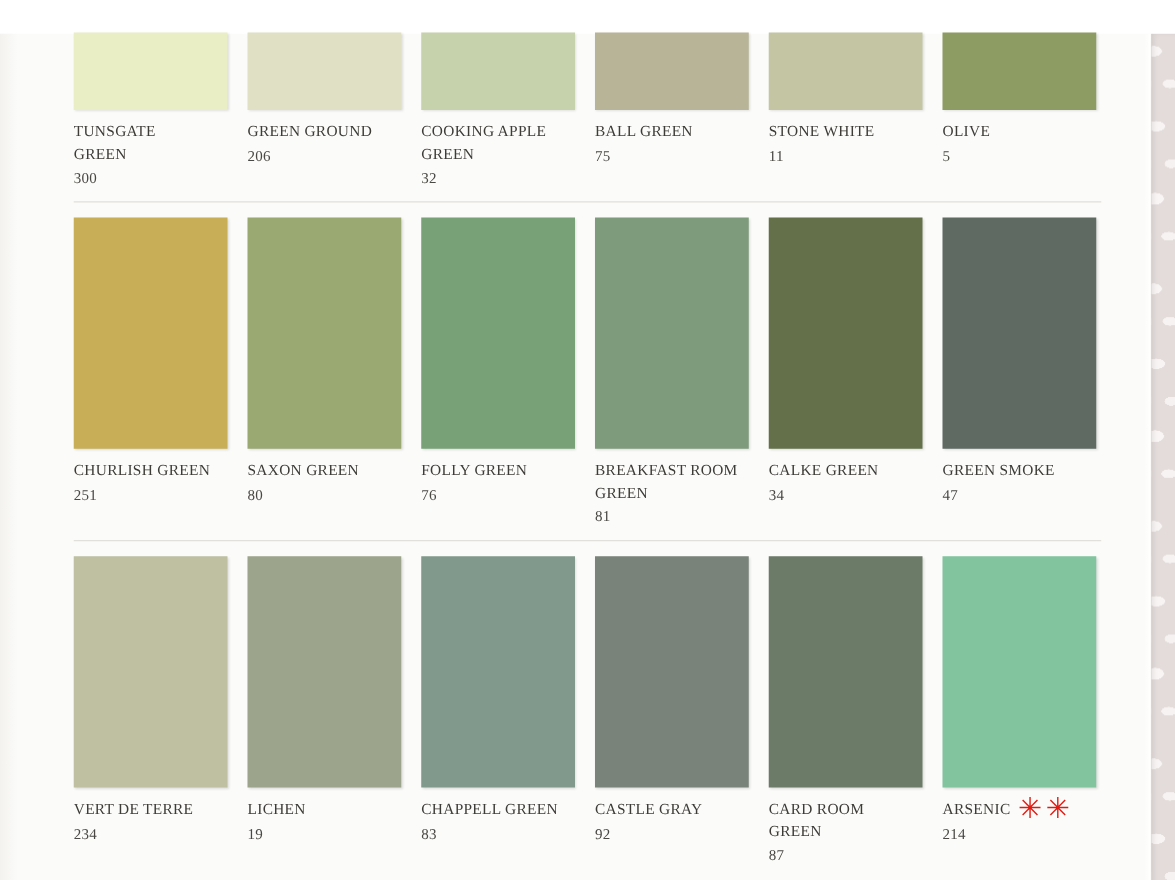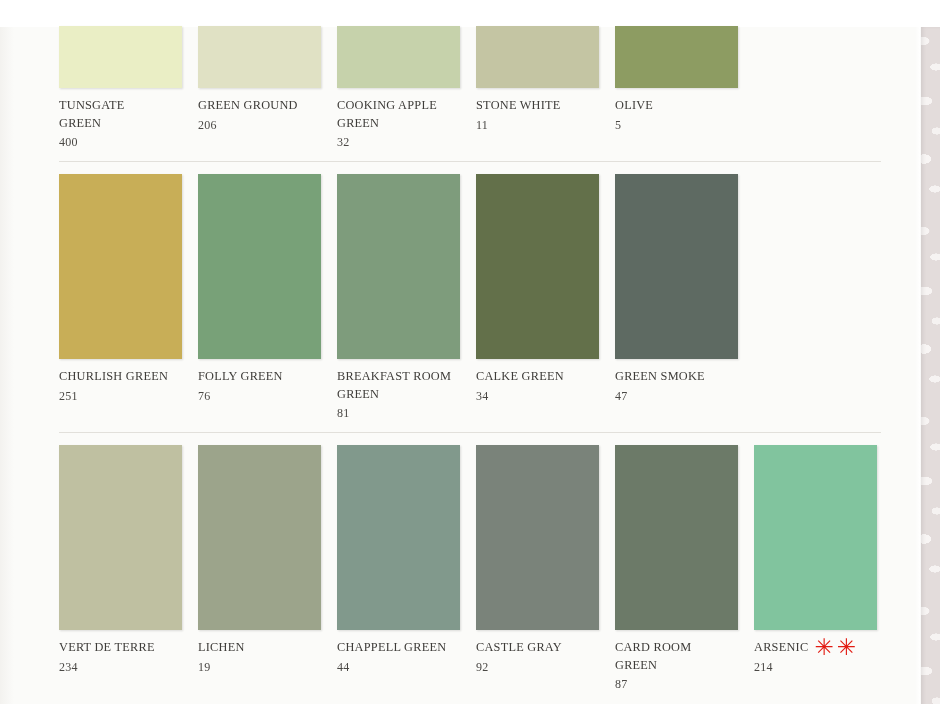--- a/index.html
+++ b/index.html
@@ -155,21 +155,21 @@
     <div class="grid">
 
       <div class="row row-1">
         <div class="cell">
           <div class="swatch" style="background-color: rgb(234, 238, 197);"></div>
           <div class="caption">
             <div class="name-row">
               <div class="name">TUNSGATE
 GREEN</div>
             </div>
-            <div class="code">400</div>
+            <div class="code">300</div>
           </div>
         </div>
         <div class="cell">
           <div class="swatch" style="background-color: rgb(224, 225, 196);"></div>
           <div class="caption">
             <div class="name-row">
               <div class="name">GREEN GROUND</div>
             </div>
             <div class="code">206</div>
           </div>
@@ -178,20 +178,29 @@
           <div class="swatch" style="background-color: rgb(198, 210, 171);"></div>
           <div class="caption">
             <div class="name-row">
               <div class="name">COOKING APPLE
 GREEN</div>
             </div>
             <div class="code">32</div>
           </div>
         </div>
         <div class="cell">
+          <div class="swatch" style="background-color: rgb(183, 180, 151);"></div>
+          <div class="caption">
+            <div class="name-row">
+              <div class="name">BALL GREEN</div>
+            </div>
+            <div class="code">75</div>
+          </div>
+        </div>
+        <div class="cell">
           <div class="swatch" style="background-color: rgb(196, 197, 163);"></div>
           <div class="caption">
             <div class="name-row">
               <div class="name">STONE WHITE</div>
             </div>
             <div class="code">11</div>
           </div>
         </div>
         <div class="cell">
           <div class="swatch" style="background-color: rgb(141, 156, 98);"></div>
@@ -207,20 +216,29 @@
       <div class="divider"></div>
 
       <div class="row row-2">
         <div class="cell">
           <div class="swatch" style="background-color: rgb(200, 174, 87);"></div>
           <div class="caption">
             <div class="name-row">
               <div class="name">CHURLISH GREEN</div>
             </div>
             <div class="code">251</div>
+          </div>
+        </div>
+        <div class="cell">
+          <div class="swatch" style="background-color: rgb(154, 168, 113);"></div>
+          <div class="caption">
+            <div class="name-row">
+              <div class="name">SAXON GREEN</div>
+            </div>
+            <div class="code">80</div>
           </div>
         </div>
         <div class="cell">
           <div class="swatch" style="background-color: rgb(120, 161, 120);"></div>
           <div class="caption">
             <div class="name-row">
               <div class="name">FOLLY GREEN</div>
             </div>
             <div class="code">76</div>
           </div>
@@ -275,21 +293,21 @@
             </div>
             <div class="code">19</div>
           </div>
         </div>
         <div class="cell">
           <div class="swatch" style="background-color: rgb(129, 153, 140);"></div>
           <div class="caption">
             <div class="name-row">
               <div class="name">CHAPPELL GREEN</div>
             </div>
-            <div class="code">44</div>
+            <div class="code">83</div>
           </div>
         </div>
         <div class="cell">
           <div class="swatch" style="background-color: rgb(122, 131, 122);"></div>
           <div class="caption">
             <div class="name-row">
               <div class="name">CASTLE GRAY</div>
             </div>
             <div class="code">92</div>
           </div>

